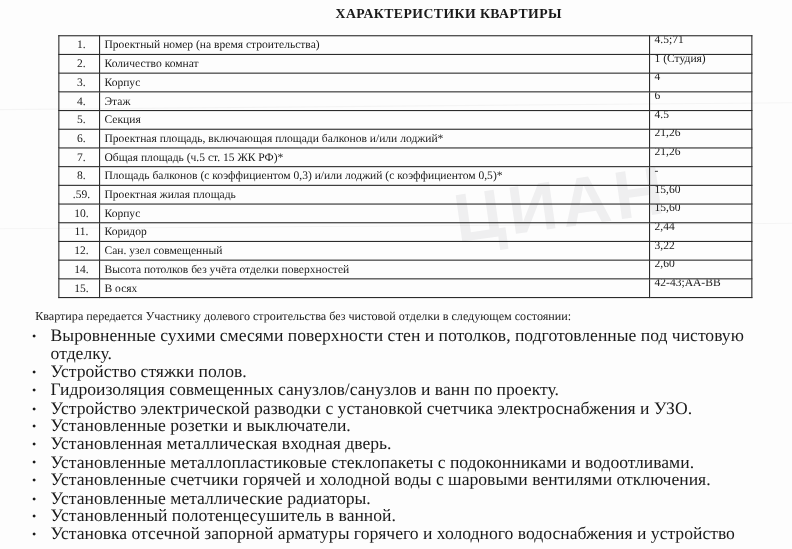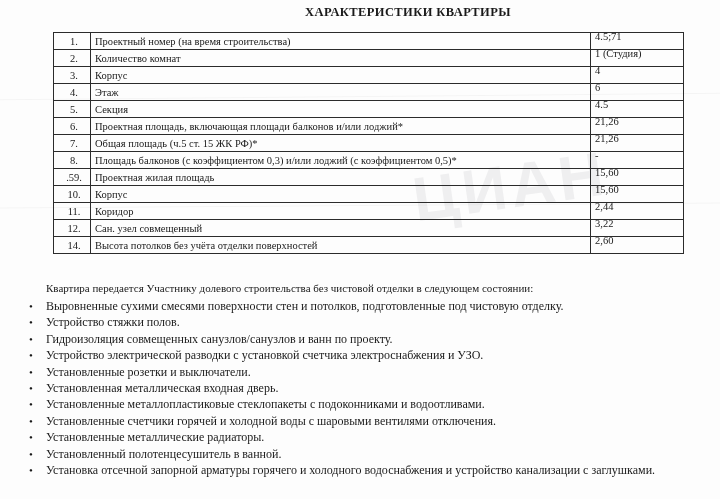--- a/index.html
+++ b/index.html
@@ -88,39 +88,39 @@
   
   td.c-val span {
     display: block;
     position: relative;
     top: -5px;
   }
 
   
   .intro {
     position: absolute;
-    left: 46px;
+    left: 32px;
     top: 281px;
     width: 660px;
     font-size: 11px;
     line-height: 14px;
   }
   .bullets {
     position: absolute;
     left: 25px;
     top: 298px;
     width: 665px;
     margin: 0;
     padding: 0;
     list-style: none;
   }
   .bullets li {
     position: relative;
     padding-left: 21px;
-    font-size: 12px;
+    font-size: 16px;
     line-height: 16.4px;
     margin: 0;
   }
   .bullets li::before {
     content: "\2022";
     position: absolute;
     left: 4px;
     top: 0;
     font-size: 11px;
   }
@@ -231,20 +231,27 @@
             <td class="c-desc">Сан. узел совмещенный</td>
             <td class="c-val">
               <span>3,22</span>
             </td>
           </tr>
           <tr>
             <td class="c-num">14.</td>
             <td class="c-desc">Высота потолков без учёта отделки поверхностей</td>
             <td class="c-val">
               <span>2,60</span>
+            </td>
+          </tr>
+          <tr>
+            <td class="c-num">15.</td>
+            <td class="c-desc">В осях</td>
+            <td class="c-val">
+              <span>42-43;AA-BB</span>
             </td>
           </tr>
         </tbody>
     </table>
   </div>
 
   <div class="intro">Квартира передается Участнику долевого строительства без чистовой отделки в следующем состоянии:</div>
 
   <ul class="bullets" id="bullet-list">
       <li>Выровненные сухими смесями поверхности стен и потолков, подготовленные под чистовую отделку.</li>

